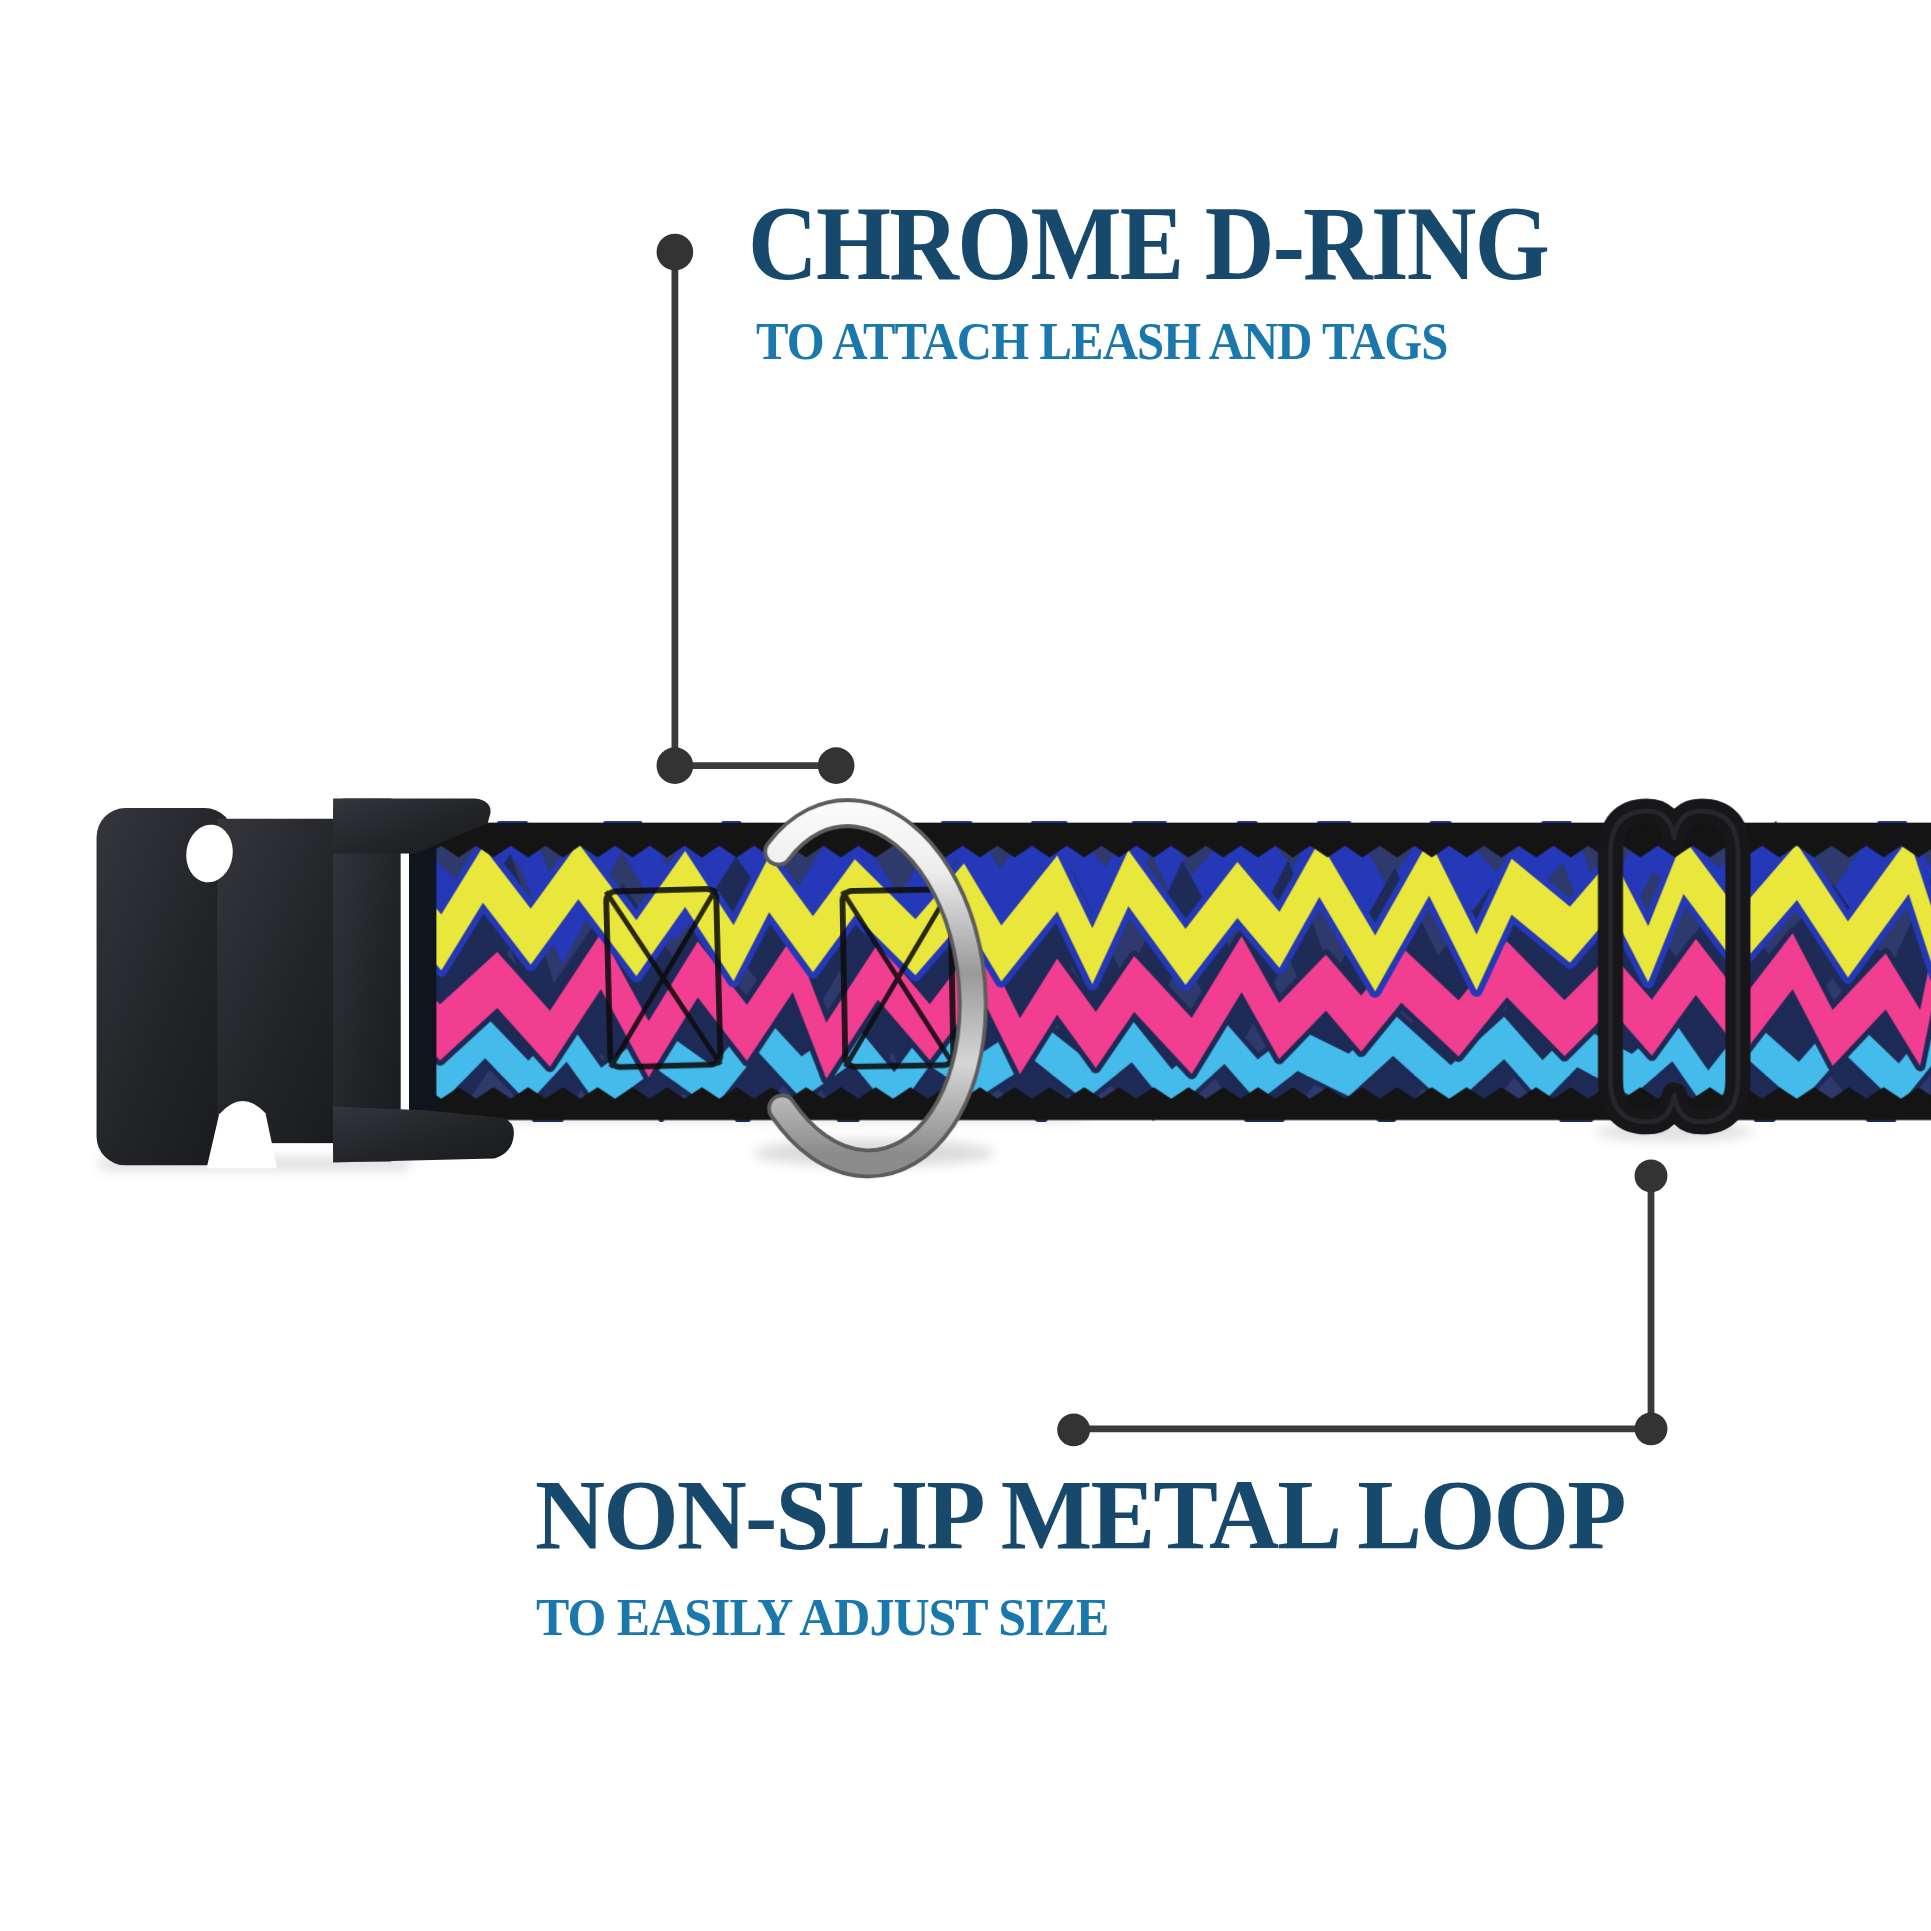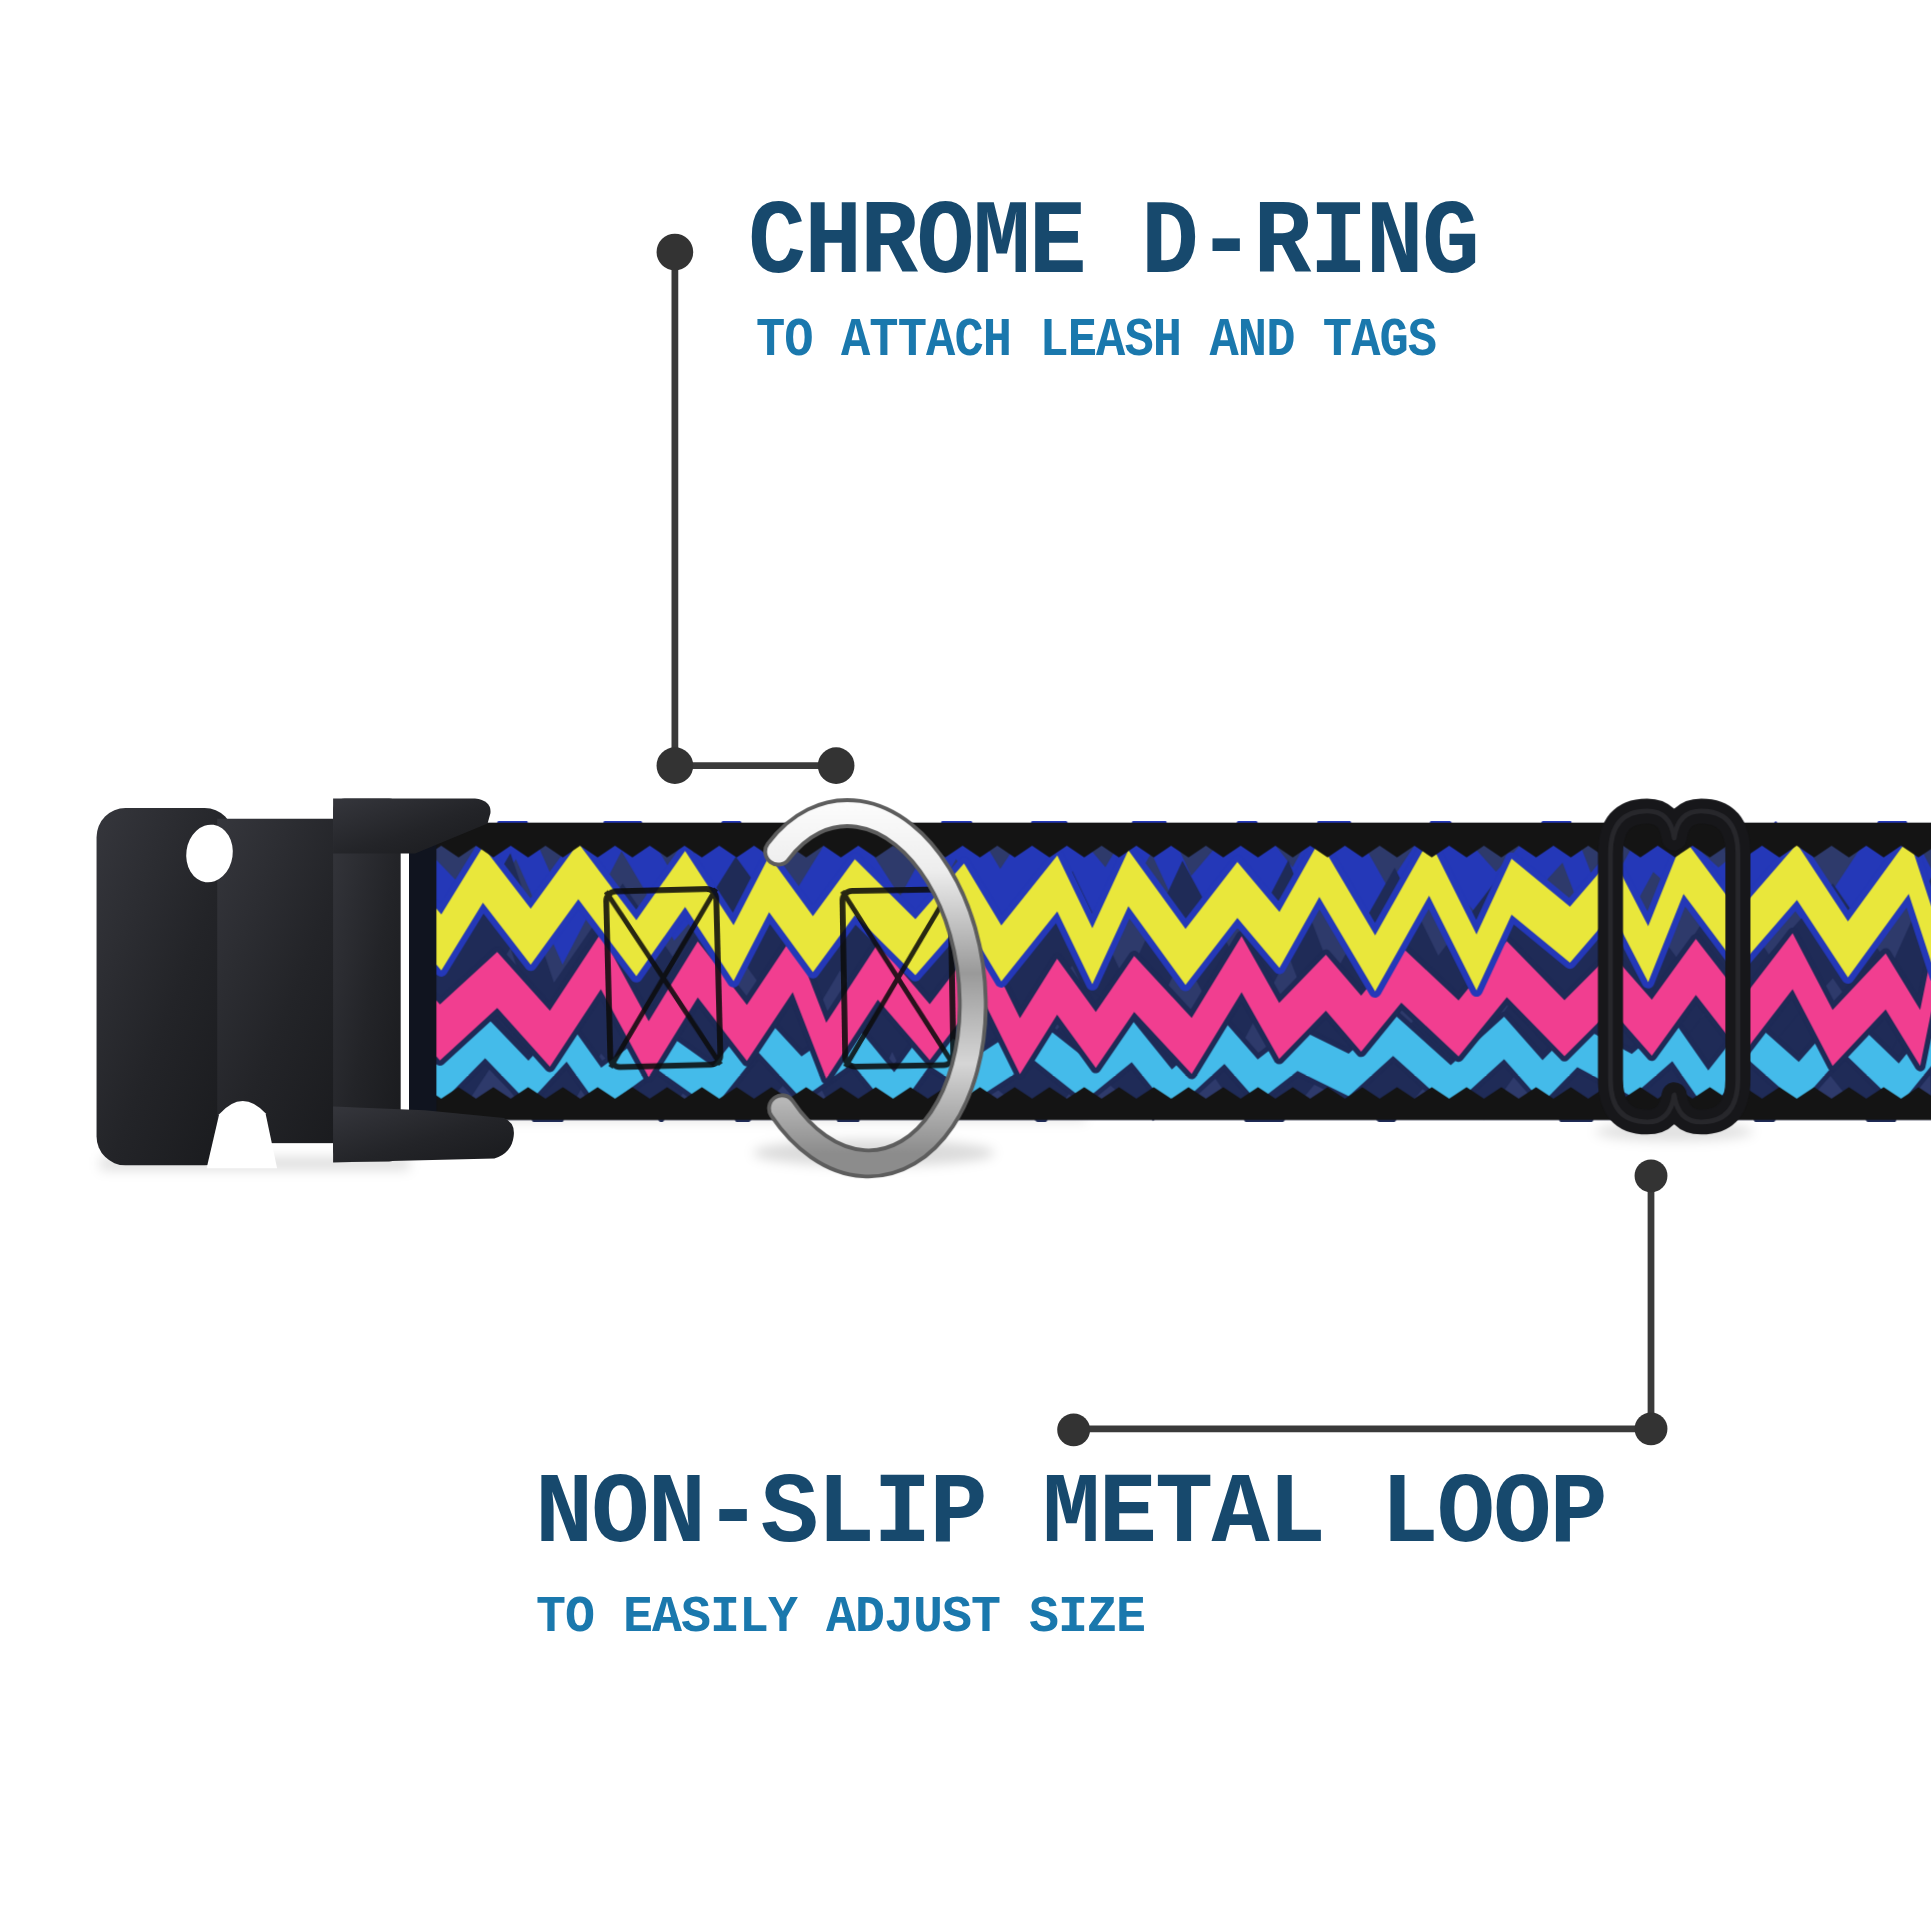--- a/index.html
+++ b/index.html
@@ -1,17 +1,17 @@
 <!DOCTYPE html>
 <html><head>
 <meta charset="utf-8">
 <style>
   html,body{margin:0;padding:0;background:#ffffff;}
   #stage{position:relative;width:1931px;height:1931px;background:#ffffff;overflow:hidden;
-         font-family:Liberation Mono, monospace;}
+         font-family:Liberation Serif, serif;}
   #art{position:absolute;left:0;top:0;width:1931px;height:1931px;}
   .co-title{position:absolute;font-weight:bold;color:#17496D;white-space:nowrap;line-height:1;
             transform-origin:left top;letter-spacing:-1.9px;}
   .co-sub{position:absolute;font-weight:bold;color:#1A78AD;white-space:nowrap;line-height:1;
           transform-origin:left top;letter-spacing:-1px;}
   .t1{left:748px;top:191px;font-size:106px;transform:scaleX(0.91);}
   .s1{left:756px;top:315px;font-size:53px;transform:scaleX(0.92);}
   .t2{left:535px;top:1465px;font-size:100px;transform:scaleX(0.97);}
   .s2{left:536px;top:1592px;font-size:52px;transform:scaleX(0.96);}
 </style>

